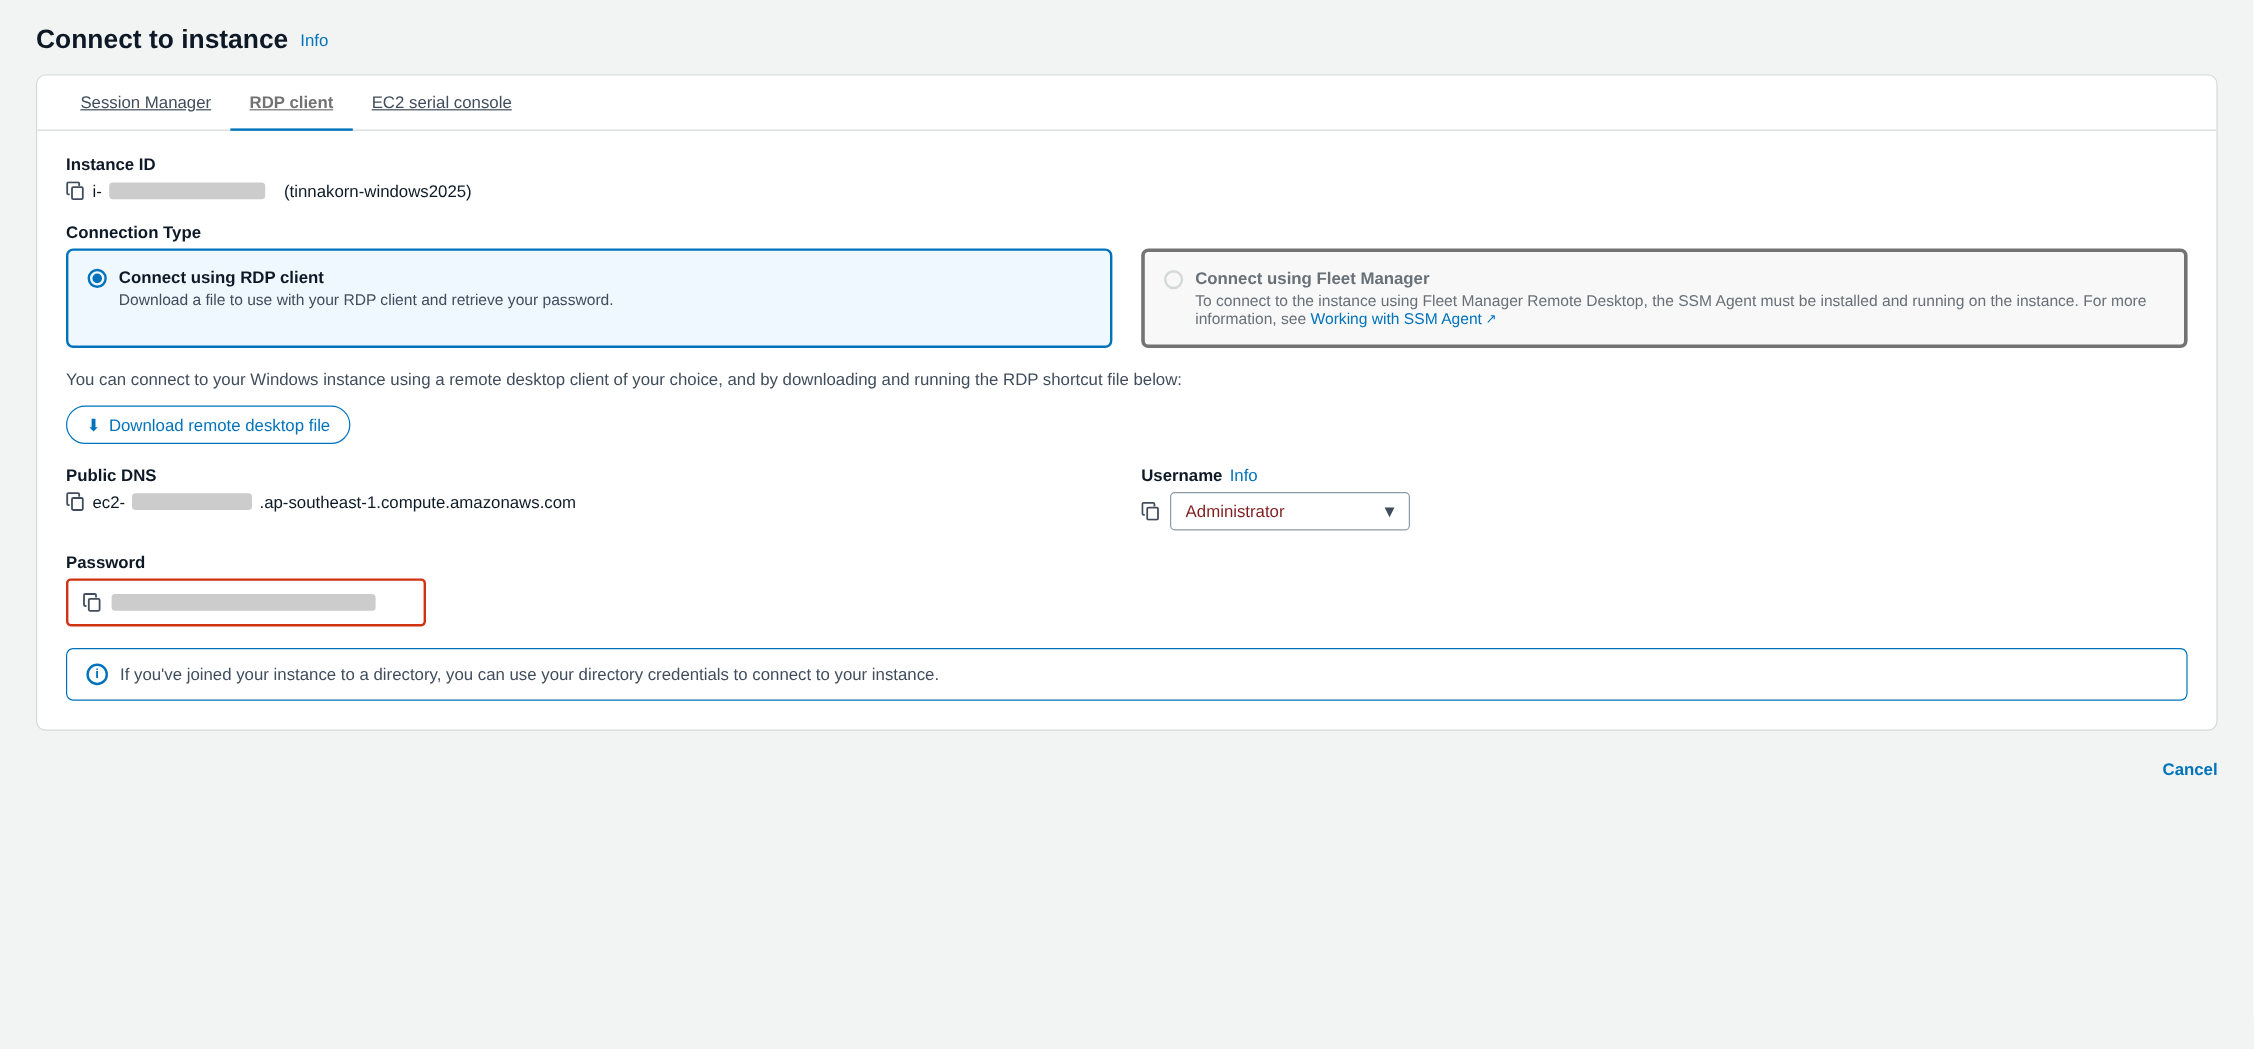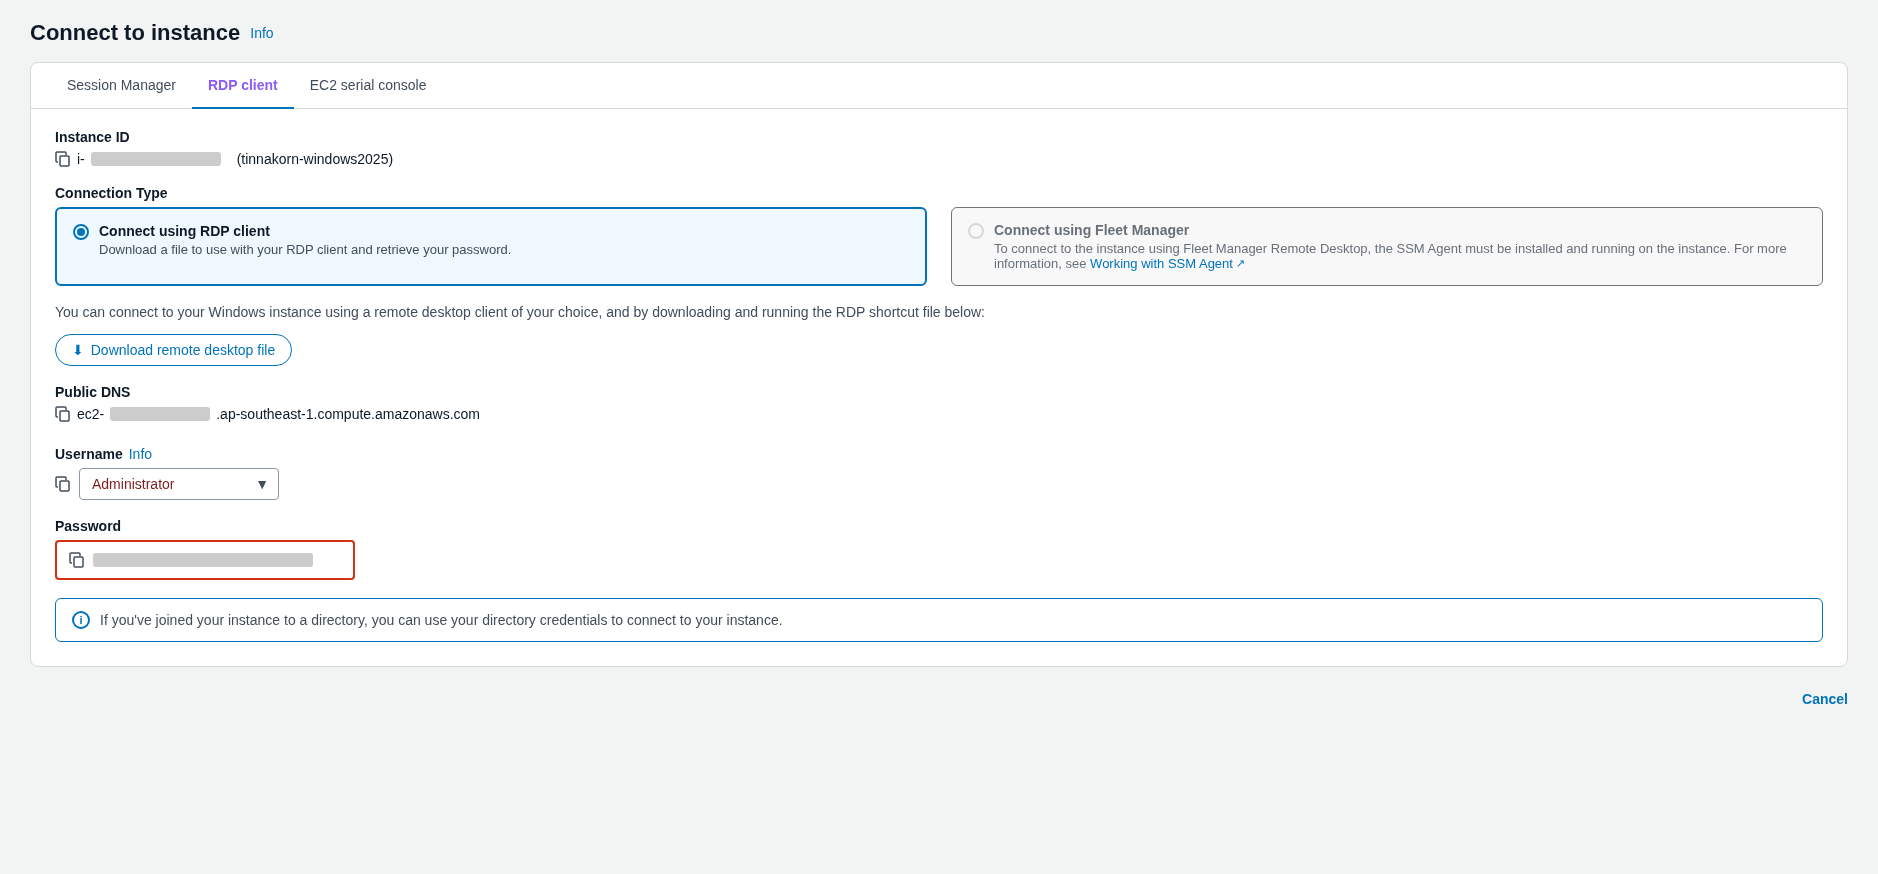--- a/index.html
+++ b/index.html
@@ -50,23 +50,24 @@
       border-bottom: 1px solid #d5d9d9;
       padding: 0 20px;
     }
     .tab {
       padding: 14px 16px;
       font-size: 14px;
       cursor: pointer;
       color: #414d5c;
       border-bottom: 2px solid transparent;
       margin-bottom: -1px;
+      text-decoration: underline;
     }
     .tab.active {
-      color: #8b5cf6;
+      color: #737373;
       border-bottom: 2px solid #0073bb;
       font-weight: 600;
     }
     .card-body {
       padding: 20px 24px 24px;
     }
     .field-label {
       font-weight: 700;
       font-size: 14px;
       margin-bottom: 6px;
@@ -89,21 +90,21 @@
       font-size: 14px;
       margin-bottom: 6px;
     }
     .connection-options {
       display: grid;
       grid-template-columns: 1fr 1fr;
       gap: 24px;
       margin-bottom: 18px;
     }
     .connection-option {
-      border: 1px solid #737373;
+      border: 3px solid #737373;
       border-radius: 6px;
       padding: 14px 16px;
       display: flex;
       align-items: flex-start;
       gap: 10px;
       cursor: pointer;
     }
     .connection-option.selected {
       border: 2px solid #0073bb;
       background: #f0f8ff;
@@ -168,21 +169,21 @@
     .download-arrow {
       font-size: 14px;
     }
     .prompted-text {
       font-size: 14px;
       color: #414d5c;
       margin-bottom: 14px;
     }
     .dns-username-row {
       display: grid;
-      grid-template-columns: 1fr;
+      grid-template-columns: 1fr 1fr;
       gap: 24px;
       margin-bottom: 18px;
       align-items: start;
     }
     .dns-col, .username-col { }
     .dns-value {
       display: flex;
       align-items: center;
       gap: 6px;
       font-size: 14px;

